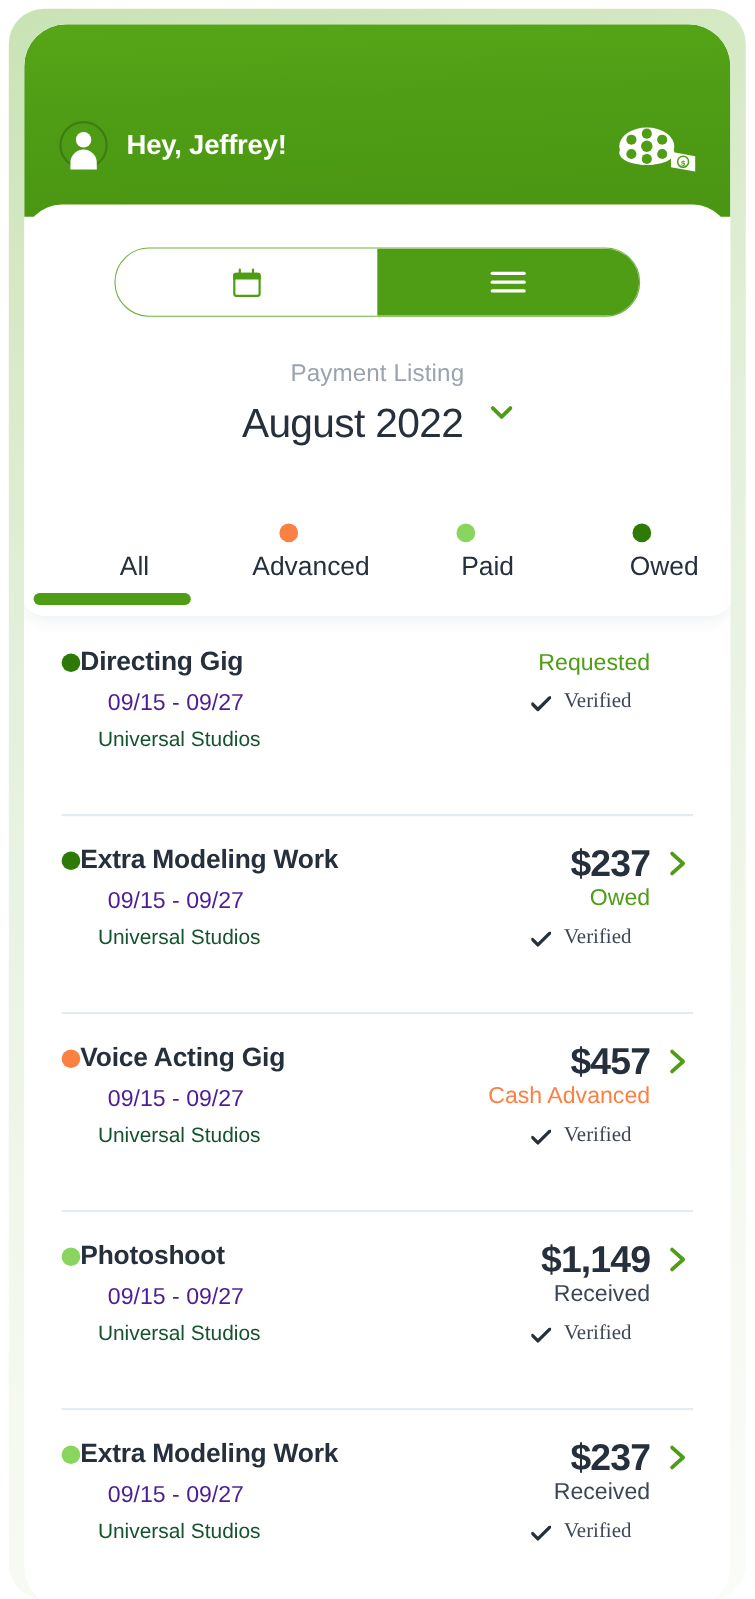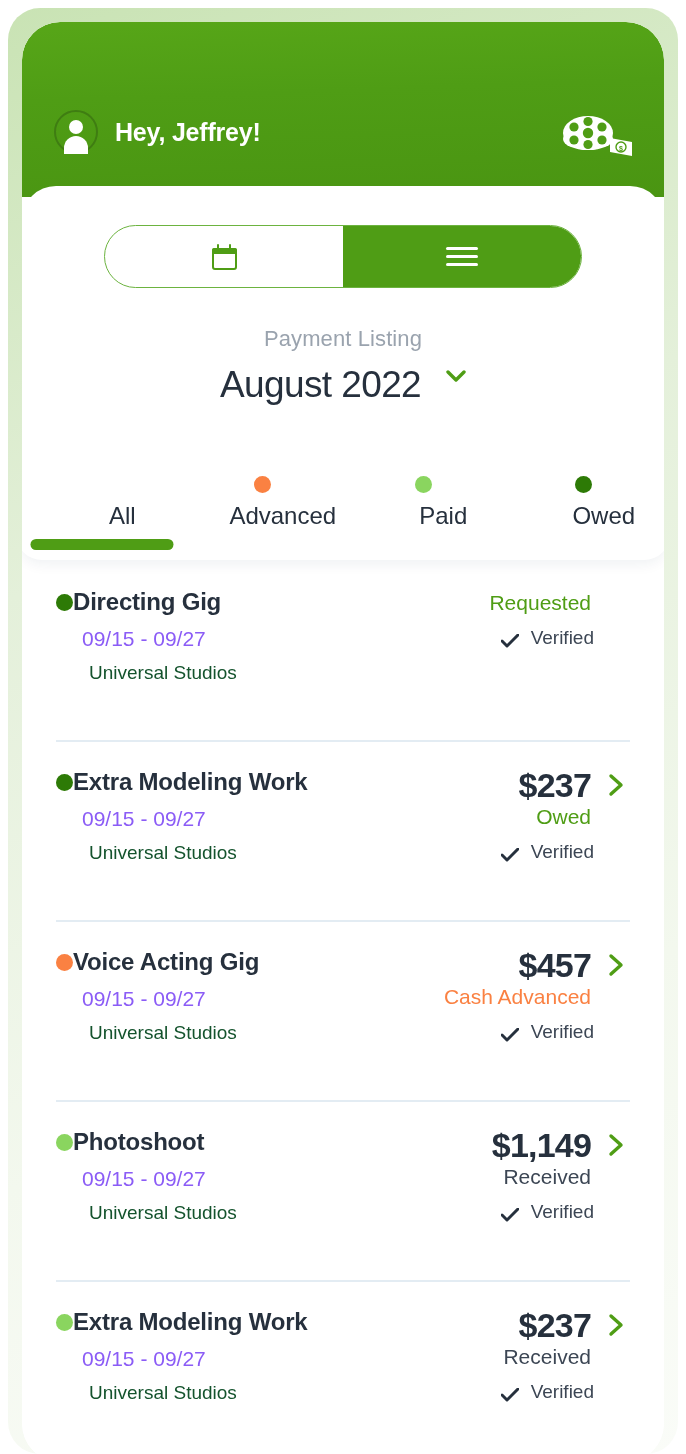--- a/index.html
+++ b/index.html
@@ -160,34 +160,34 @@
     cursor:pointer;
   }
   .row + .row::before{
     content:""; position:absolute; left:34px; right:34px; top:0;
     height:1.6px; background:#e3ecf3;
   }
   .row .left{ display:flex; flex-direction:column; gap:0; }
   .row .title-line{ display:flex; align-items:center; }
   .row .sdot{ width:17px; height:17px; border-radius:50%; flex:0 0 auto; }
   .row .name{ color:#26303d; font-size:24px; font-weight:700; letter-spacing:-0.2px; }
-  .row .dates{ color:#8b5cf6; font-size:21px; margin-top:11px; margin-left:26px; }
+  .row .dates{ color:#4c1d95; font-size:21px; margin-top:11px; margin-left:42px; }
   .row .studio{ color:#14532d; font-size:19px; margin-top:11px; margin-left:33px; }
 
   .row .right{
     display:flex; flex-direction:column; align-items:flex-end;
     padding-right:6px;
   }
   .amt-line{ display:flex; align-items:center; gap:17px; }
   .amt{ font-size:34px; font-weight:700; letter-spacing:-0.8px; line-height:1; }
   .chev-right{ width:16px; height:24px; flex:0 0 auto; }
   .status{ font-size:21px; margin-top:3px; margin-right:33px; }
   .verified{
-    display:flex; align-items:center; gap:12px; margin-top:12px; margin-right:30px;
-    color:#3c4654; font-size:19px;
+    display:flex; align-items:center; gap:12px; margin-top:12px; margin-right:50px;
+    color:#3c4654; font-size:19px;font-family:Liberation Serif, serif;
   }
   .check{ width:18px; height:14px; }
 </style>
 </head>
 <body>
 
 <div id="frame">
   <div id="phone">
 
     <div class="header">

